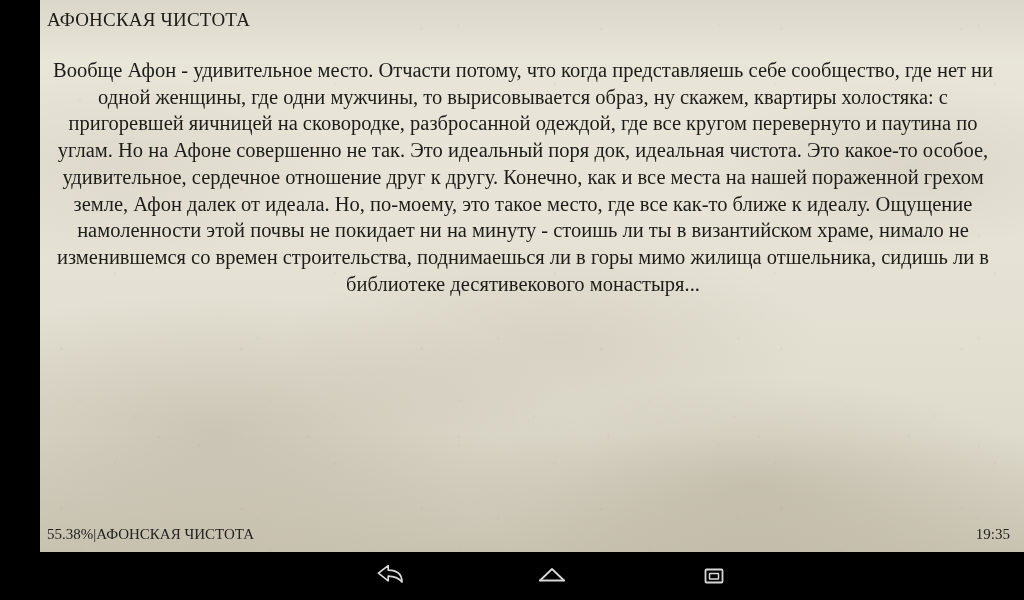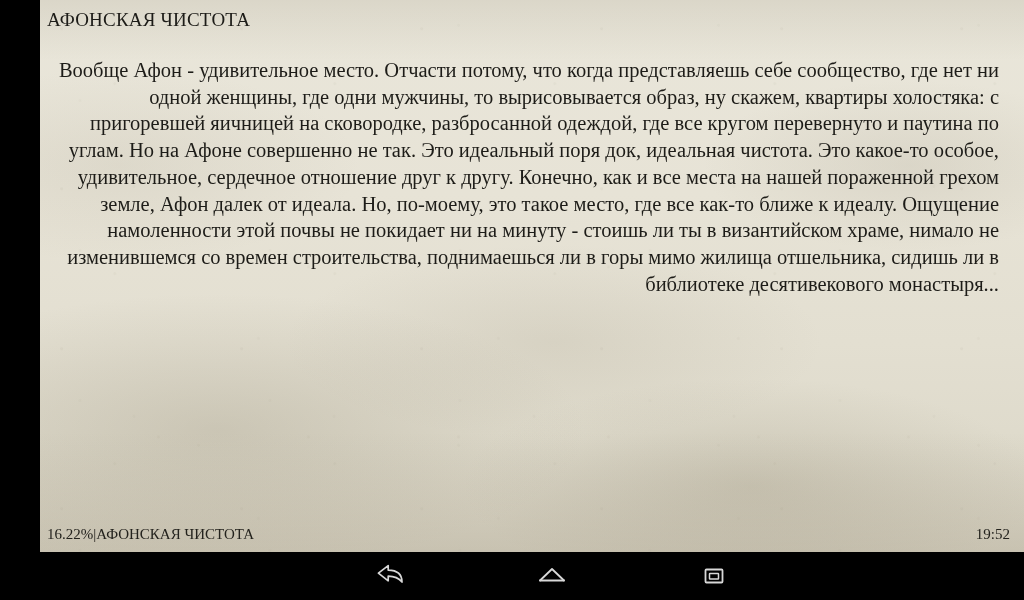--- a/index.html
+++ b/index.html
@@ -79,21 +79,21 @@
   }
 
   #body-text {
     position: absolute;
     left: 7px;
     top: 57px;
     width: 952px;
     font-size: 20.5px;
     line-height: 26.7px;
     color: #1d1c18;
-    text-align: right;
+    text-align: center;
     white-space: pre-wrap;
   }
 
   
   #status-bar {
     position: absolute;
     left: 0;
     bottom: 0;
     width: 988px;
     height: 32px;
@@ -177,22 +177,22 @@
   <div id="reader">
     <div id="paper-grain"></div>
     <div id="paper-stain-top"></div>
     <div id="paper-stain-bottom"></div>
 
     <div id="title">АФОНСКАЯ ЧИСТОТА</div>
 
     <div id="body-text">Вообще Афон - удивительное место. Отчасти потому, что когда представляешь себе сообщество, где нет ни одной женщины, где одни мужчины, то вырисовывается образ, ну скажем, квартиры холостяка: с пригоревшей яичницей на сковородке, разбросанной одеждой, где все кругом перевернуто и паутина по углам. Но на Афоне совершенно не так. Это идеальный поря док, идеальная чистота. Это какое-то особое, удивительное, сердечное отношение друг к другу. Конечно, как и все места на нашей пораженной грехом земле, Афон далек от идеала. Но, по-моему, это такое место, где все как-то ближе к идеалу. Ощущение намоленности этой почвы не покидает ни на минуту - стоишь ли ты в византийском храме, нимало не изменившемся со времен строительства, поднимаешься ли в горы мимо жилища отшельника, сидишь ли в библиотеке десятивекового монастыря...</div>
 
     <div id="status-bar">
-      <div id="status-left">16.22%|АФОНСКАЯ ЧИСТОТА</div>
-      <div id="status-right">19:52</div>
+      <div id="status-left">55.38%|АФОНСКАЯ ЧИСТОТА</div>
+      <div id="status-right">19:35</div>
     </div>
   </div>
 
   <div id="page-edge-shadow"></div>
   <div id="page-edge"></div>
 
   <div id="nav-bar">
 
     <div class="nav-btn" id="nav-back">
       <span>

